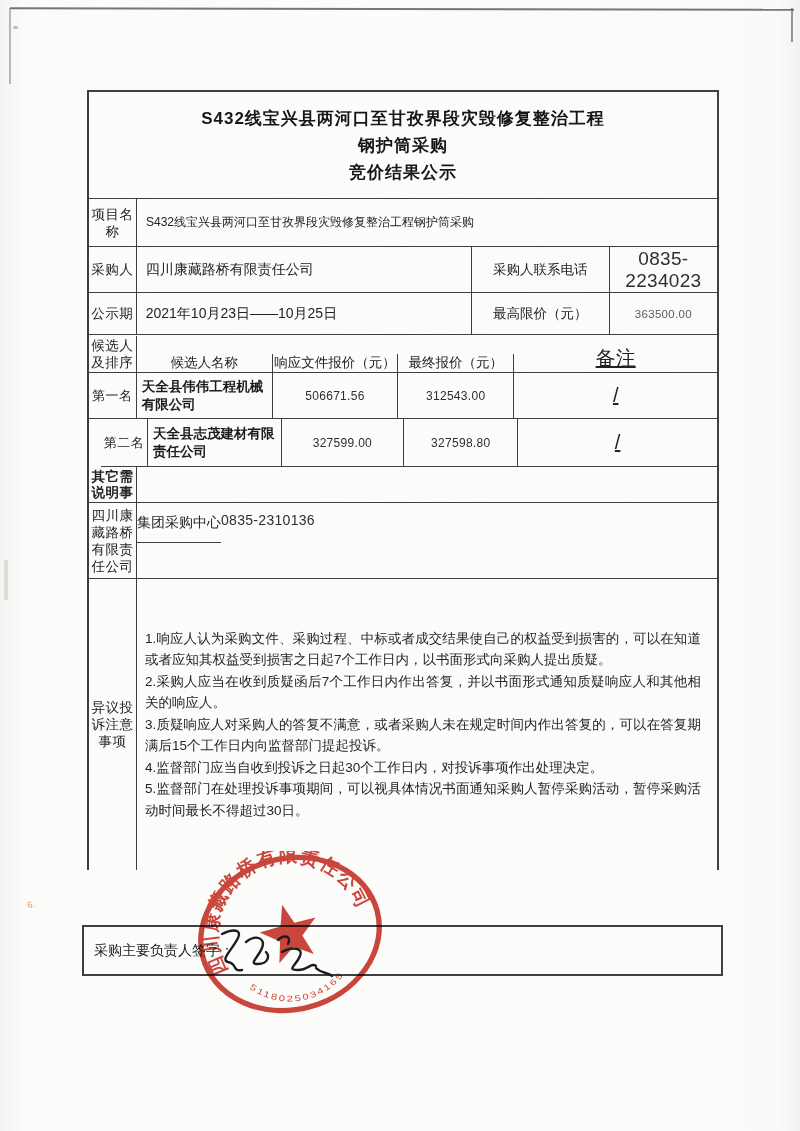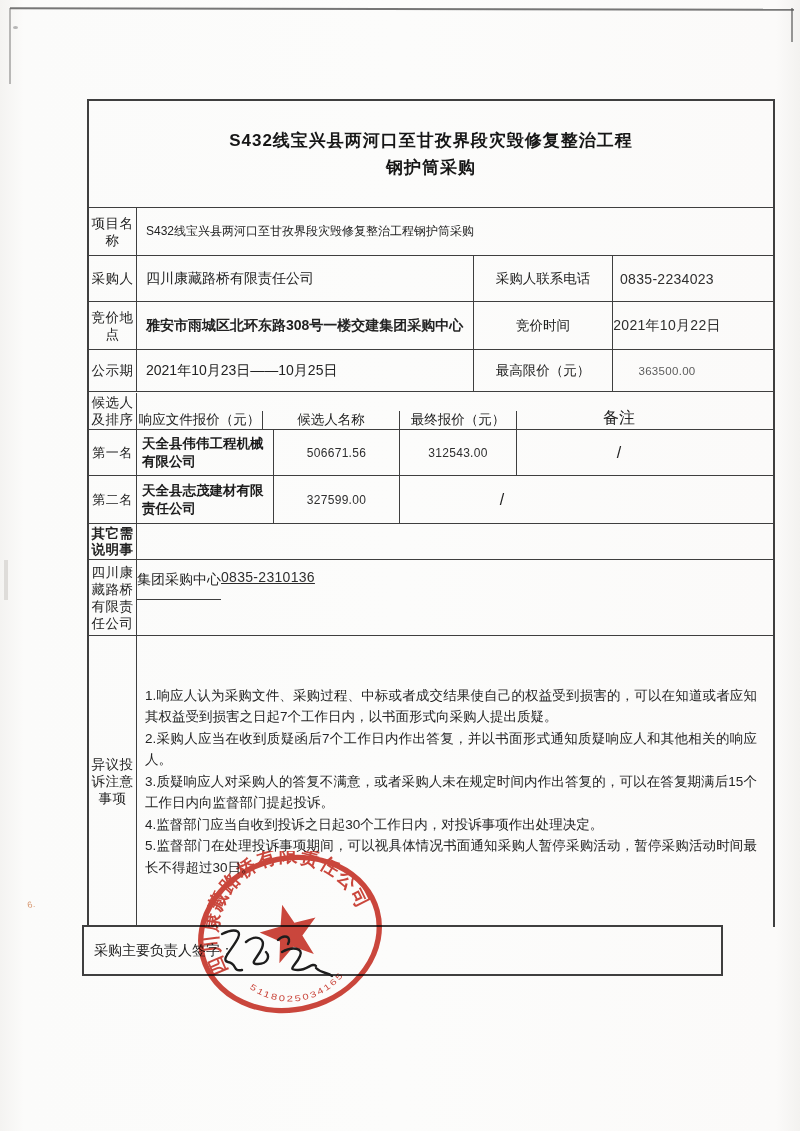--- a/index.html
+++ b/index.html
@@ -8,58 +8,58 @@
         font-family:"Liberation Sans",sans-serif;color:#222;}
   
   .scan-topline{position:absolute;left:10px;top:8px;width:784px;height:2px;background:#4a4a4a;opacity:.75;transform:rotate(.12deg);}
   .scan-rhook{position:absolute;left:791px;top:8px;width:2px;height:34px;background:#555;opacity:.6;}
   .scan-lhook{position:absolute;left:9px;top:8px;width:2px;height:76px;background:#6a6a6a;opacity:.45;}
   .speck1{position:absolute;left:13px;top:26px;width:5px;height:3px;background:#9a9a9a;border-radius:50%;opacity:.7;}
   .speck2{position:absolute;left:27px;top:899px;width:14px;height:7px;color:#cf8050;font-size:9px;opacity:.8;transform:rotate(-12deg);}
   .speck3{position:absolute;left:4px;top:560px;width:4px;height:40px;background:#d8d6d2;opacity:.8;}
 
   
-  .tbl{position:absolute;left:87px;top:99px;width:688px;box-sizing:border-box;
+  .tbl{position:absolute;left:87px;top:90px;width:632px;box-sizing:border-box;
        border:2px solid #3f3f3f;border-bottom:none;background:transparent;}
   .row{display:flex;box-sizing:border-box;border-bottom:1.6px solid #3f3f3f;}
   .row:last-child{border-bottom:none;}
   .cell{box-sizing:border-box;border-right:1.6px solid #3f3f3f;display:flex;align-items:center;overflow:hidden;}
   .cell:last-child{border-right:none;}
   .lab{width:48px;justify-content:center;text-align:center;padding:1px 2px;font-size:13.5px;line-height:17px;letter-spacing:.5px;}
   .ctr{justify-content:center;text-align:center;}
   .lft{padding-left:9px;text-align:left;}
 
   .r-title{height:107px;align-items:center;justify-content:center;}
   .title-block{width:100%;text-align:center;font-size:17px;font-weight:700;line-height:27px;letter-spacing:1px;color:#161616;}
   .r-project{height:48px;}
   .r-buyer{height:46px;}
   .r-place{height:48px;}
   .r-period{height:42px;}
   .r-candhead{height:38px;align-items:flex-end;}
   .r-c1{height:46px;}
-  .r-c2{height:48px;}
+  .r-c2{height:48px;margin-left:12px;}
   .r-other{height:36px;}
   .r-sup{height:76px;}
   .r-complaint{height:291px;}
 
   .c-content{width:337px;font-size:14px;}
   .c-field{width:139px;font-size:13.5px;}
-  .c-val{width:108px;font-size:14px;}
+  .c-val{width:108px;font-size:19px;}
   .k-name{width:137px;font-size:13.5px;}
   .k-bid{width:126px;font-size:12px;}
   .k-final{width:117px;font-size:12px;}
-  .k-remark{width:204px;font-size:16px;}
+  .k-remark{width:204px;font-size:20px;text-decoration:underline;}
   .bold{font-weight:700;color:#1c1c1c;}
   .money-light{color:#5c5c5c;font-size:11.5px;letter-spacing:.3px;}
   .num{color:#2e2e2e;letter-spacing:.3px;}
 
   .sup-right{flex:1;display:flex;flex-direction:row;}
   .sup-sub{box-sizing:border-box;display:flex;align-items:center;justify-content:center;font-size:14px;}
   .sup-sub1{height:40px;border-bottom:1.6px solid #3f3f3f;}
-  .sup-sub2{height:34.5px;text-decoration:underline;}
+  .sup-sub2{height:34.5px;}
 
   .complaint-body{flex:1;padding:0 16px 0 8px;font-size:13.5px;line-height:21.5px;color:#242424;
                   display:flex;flex-direction:column;justify-content:center;}
   .complaint-body p{margin:0;text-align:justify;}
 
   .sigrow{position:absolute;left:82px;top:925px;width:641px;height:51px;box-sizing:border-box;
           border:2px solid #3f3f3f;display:flex;align-items:center;padding-left:10px;font-size:14px;background:transparent;}
 
   
   .stamp{position:absolute;left:192px;top:851px;width:196px;height:166px;z-index:5;mix-blend-mode:multiply;opacity:.92;}
@@ -76,69 +76,65 @@
   <div class="speck1"></div>
   <div class="speck2">6.</div>
   <div class="speck3"></div>
 
   <div class="tbl">
 
     <div class="row r-title">
       <div class="title-block">
         <div>S432线宝兴县两河口至甘孜界段灾毁修复整治工程</div>
         <div>钢护筒采购</div>
+        <div>竞价结果公示</div>
       </div>
     </div>
 
     <div class="row r-project">
       <div class="cell lab">项目名称</div>
       <div class="cell lft" style="flex:1;font-size:12px;font-weight:500;">S432线宝兴县两河口至甘孜界段灾毁修复整治工程钢护筒采购</div>
     </div>
 
     <div class="row r-buyer">
       <div class="cell lab">采购人</div>
       <div class="cell lft c-content">四川康藏路桥有限责任公司</div>
       <div class="cell ctr c-field">采购人联系电话</div>
       <div class="cell ctr c-val num">0835-2234023</div>
     </div>
 
-    <div class="row r-place">
-      <div class="cell lab">竞价地点</div>
-      <div class="cell lft c-content" style="font-weight:600;">雅安市雨城区北环东路308号一楼交建集团采购中心</div>
-      <div class="cell ctr c-field">竞价时间</div>
-      <div class="cell ctr c-val num">2021年10月22日</div>
-    </div>
 
     <div class="row r-period">
       <div class="cell lab">公示期</div>
       <div class="cell lft c-content">2021年10月23日——10月25日</div>
       <div class="cell ctr c-field">最高限价（元）</div>
       <div class="cell ctr c-val money-light">363500.00</div>
     </div>
 
     <div class="row r-candhead">
       <div class="cell lab">候选人及排序</div>
+      <div class="cell ctr k-name">候选人名称</div>
       <div class="cell ctr k-bid" style="font-size:13.5px;">响应文件报价（元）</div>
-      <div class="cell ctr k-name">候选人名称</div>
       <div class="cell ctr k-final" style="font-size:13.5px;">最终报价（元）</div>
       <div class="cell ctr k-remark">备注</div>
     </div>
 
     <div class="row r-c1">
       <div class="cell lab" style="font-size:13px;">第一名</div>
       <div class="cell lft k-name bold" style="padding-left:5px;">天全县伟伟工程机械有限公司</div>
       <div class="cell ctr k-bid num">506671.56</div>
       <div class="cell ctr k-final num">312543.00</div>
       <div class="cell ctr k-remark">/</div>
     </div>
 
     <div class="row r-c2">
       <div class="cell lab" style="font-size:13px;">第二名</div>
       <div class="cell lft k-name bold" style="padding-left:5px;">天全县志茂建材有限责任公司</div>
       <div class="cell ctr k-bid num">327599.00</div>
+      <div class="cell ctr k-final num">327598.80</div>
       <div class="cell ctr k-remark">/</div>
     </div>
 
     <div class="row r-other">
       <div class="cell lab" style="line-height:16px;font-weight:bold;">其它需说明事</div>
       <div class="cell lft" style="flex:1;"></div>
     </div>
 
     <div class="row r-sup">
       <div class="cell lab">四川康藏路桥有限责任公司</div>

